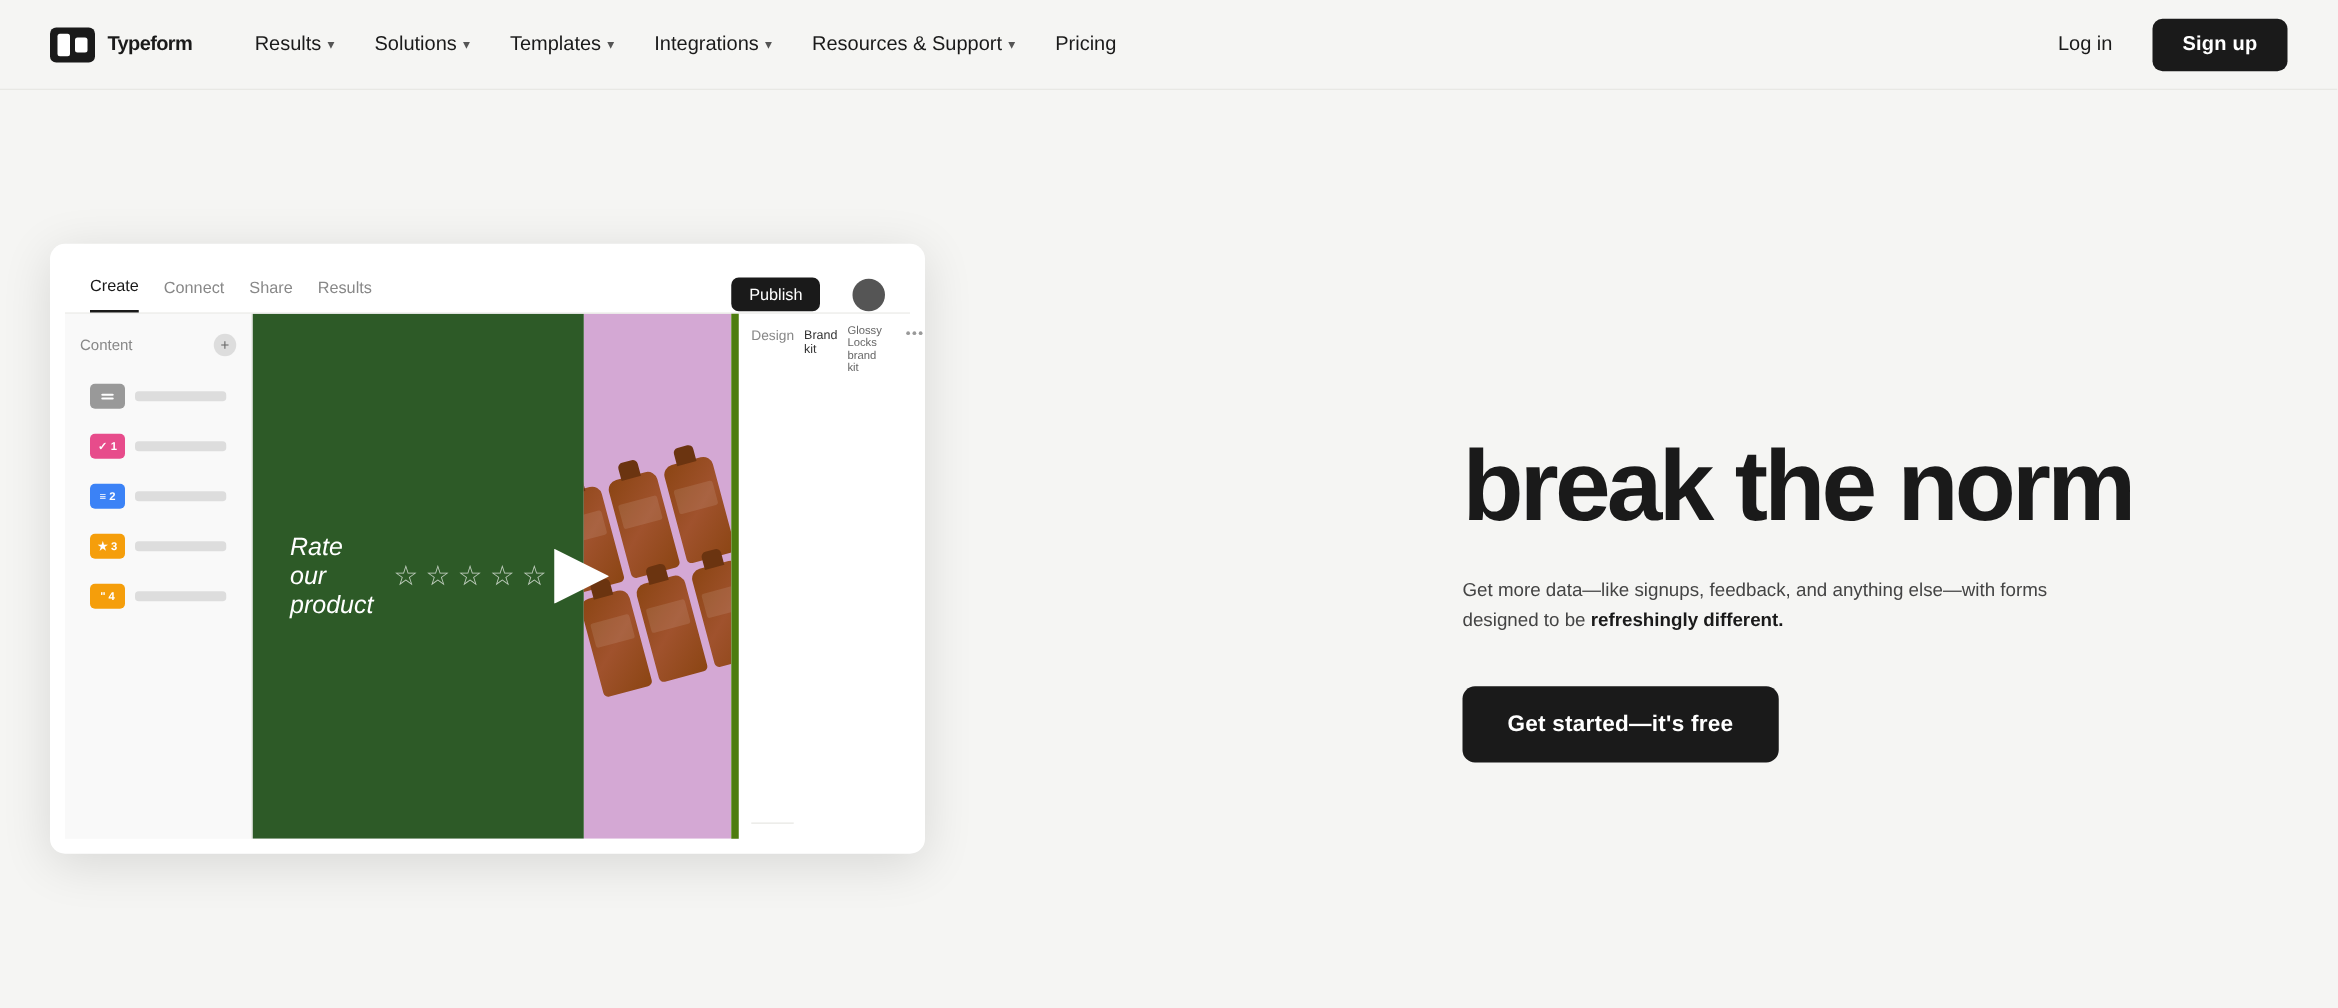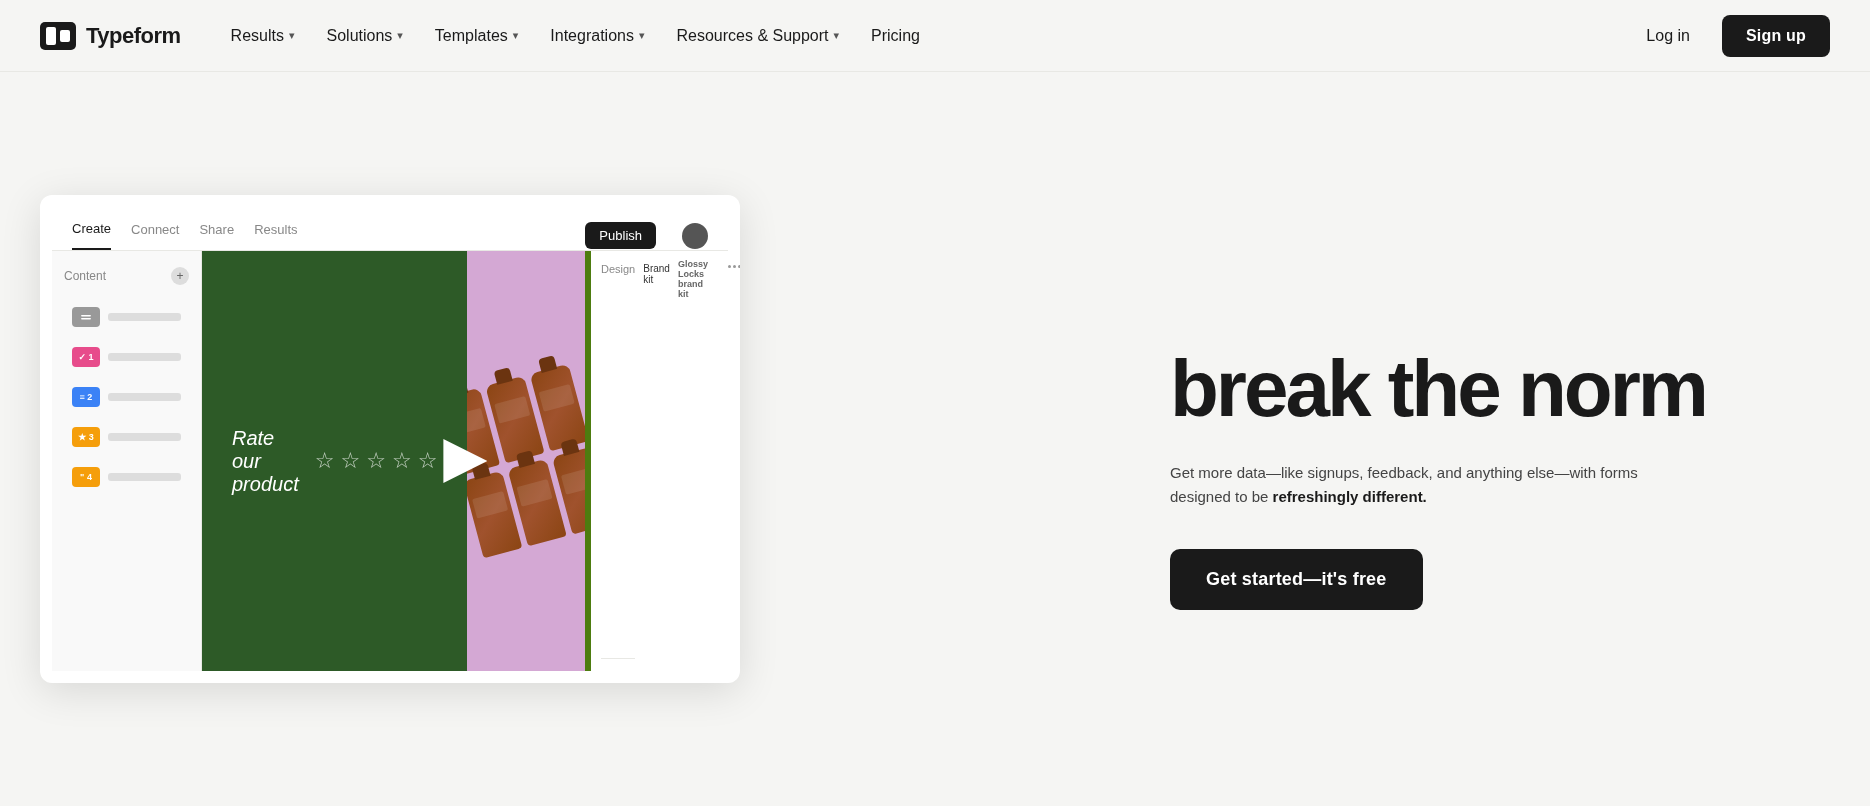--- a/index.html
+++ b/index.html
@@ -69,21 +69,21 @@
       width: 10px;
       height: 12px;
       background: white;
       border-radius: 2px;
       position: absolute;
       right: 6px;
       top: 8px;
     }
 
     .logo-text {
-      font-size: 22px;
+      font-size: 16px;
       font-weight: 700;
       color: #1a1a1a;
       letter-spacing: -0.5px;
     }
 
     .nav-links {
       display: flex;
       align-items: center;
       gap: 4px;
     }
@@ -591,21 +591,21 @@
                 <div class="bottle"></div>
                 <div class="bottle"></div>
               </div>
             </div>
           </div>
         </div>
 
         <div class="mockup-right">
           <div class="design-label">Design</div>
           <div class="design-brand">Brand kit</div>
-          <div class="design-brand" style="font-size:9px; color:#666; margin-top:-4px; margin-bottom:4px;font-weight:bold;">Glossy Locks brand kit</div>
+          <div class="design-brand" style="font-size:9px; color:#666; margin-top:-4px; margin-bottom:4px;">Glossy Locks brand kit</div>
 
           <div class="design-card">
             <div class="dc-dark"></div>
             <div style="flex:1; display:flex; flex-direction:column; padding:4px; gap:3px; background:#f5f5f3;">
               <div style="height:8px; background:#2d5a27; border-radius:2px;"></div>
               <div style="height:8px; background:#a8d4a8; border-radius:2px; width:70%;"></div>
             </div>
           </div>
 
           <div class="design-dots">

